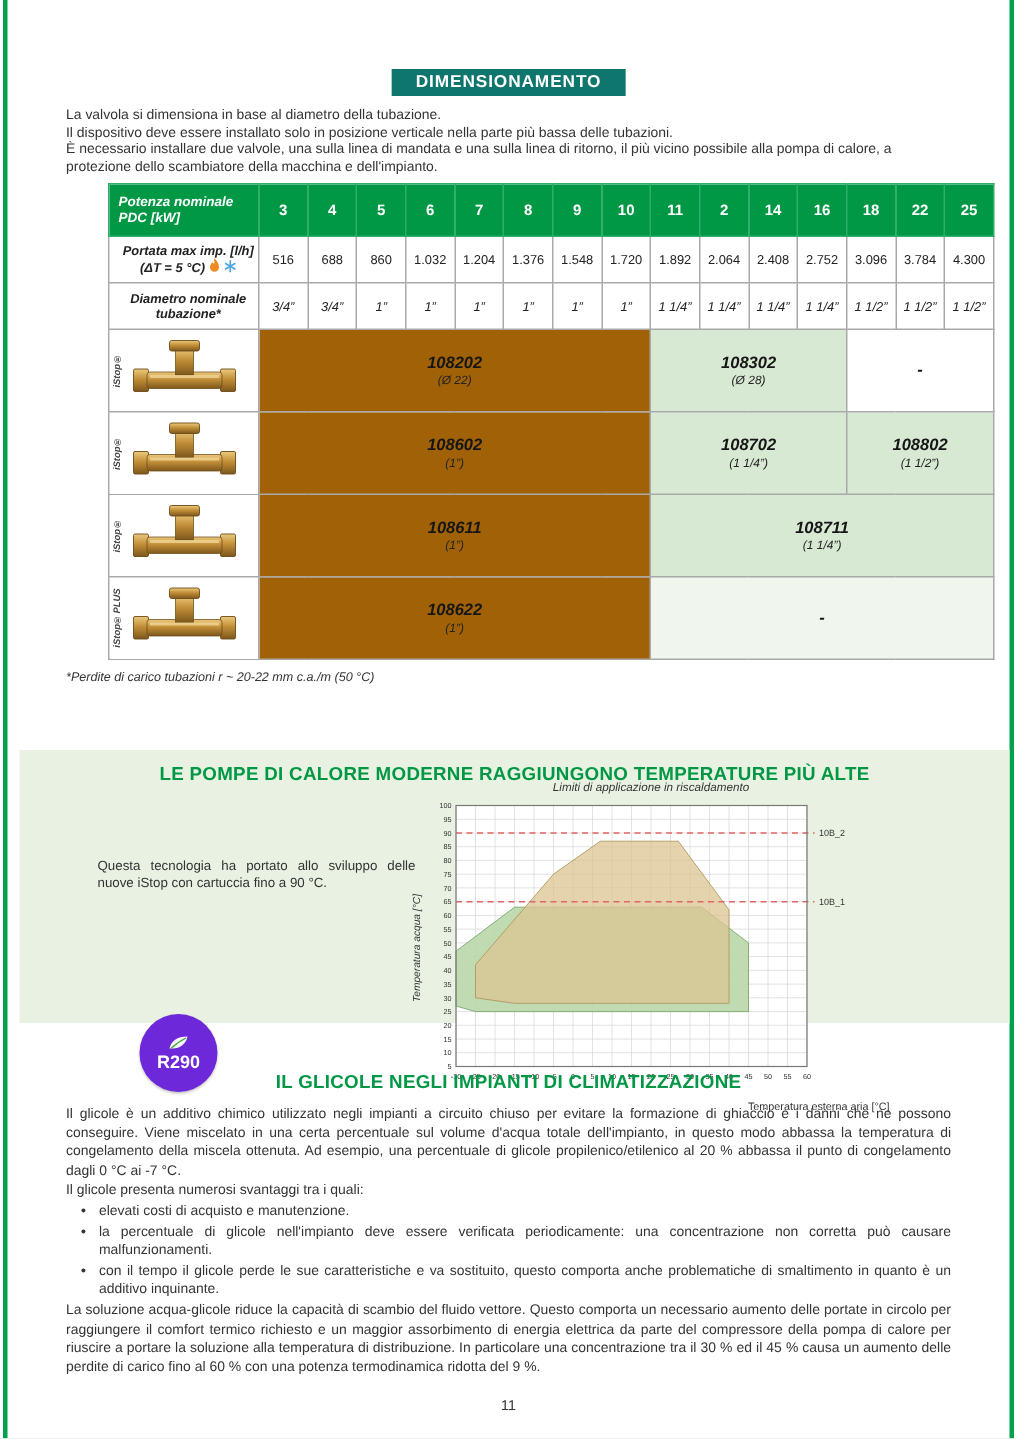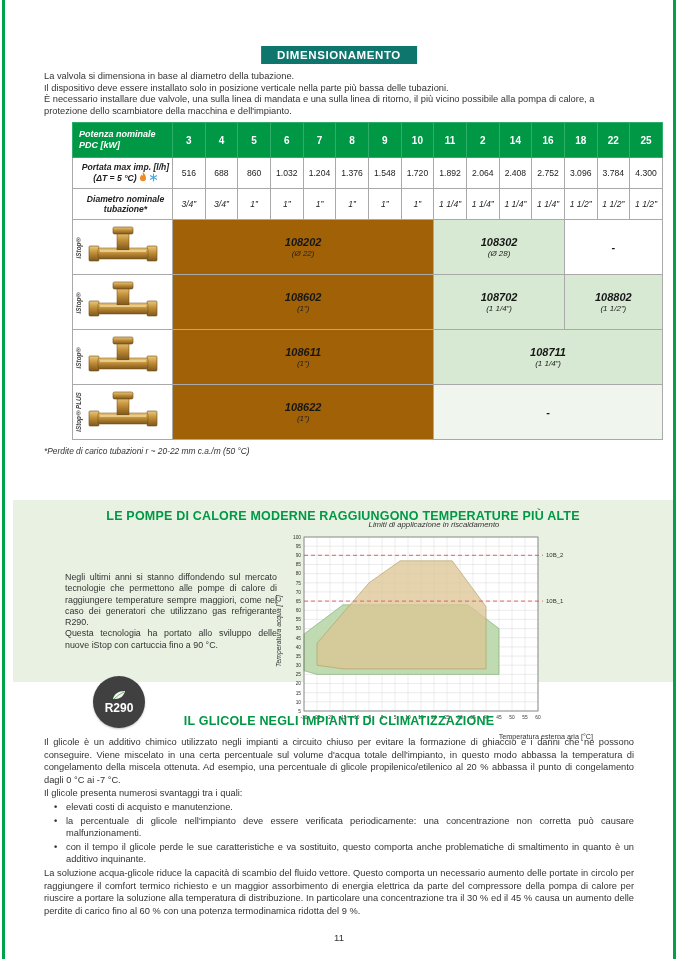--- a/index.html
+++ b/index.html
@@ -42,21 +42,21 @@
   .footnote{position:absolute;top:446px;left:44px;font-size:8.4px;font-style:italic;color:#333;}
 
   
   section.heat{position:absolute;top:460px;left:13px;right:5px;height:182px;background:#e9f2e2;margin-top:40px;}
   .sec-title{font-weight:bold;font-size:12.5px;color:#009845;text-align:center;letter-spacing:.2px;}
   section.heat .sec-title{padding-top:9px;}
   .heat-par{position:absolute;left:52px;top:72px;width:212px;font-size:8.9px;line-height:11.3px;
             text-align:justify;color:#333;}
   .heat-par p{margin:0;}
   .badge{position:absolute;left:80px;top:176px;width:52px;height:52px;border-radius:50%;
-         background:#404040;display:flex;flex-direction:column;align-items:center;justify-content:center;
+         background:#6d28d9;display:flex;flex-direction:column;align-items:center;justify-content:center;
          color:#fff;font-weight:bold;font-size:12px;box-shadow:0 1px 2px rgba(0,0,0,.25);}
   .badge svg{margin-bottom:1px;}
 
   .chart{position:absolute;left:262px;top:20px;width:318px;}
   .chart-title{font-size:7.8px;font-style:italic;text-align:center;color:#333;margin-bottom:2px;}
   .chart-body{display:flex;align-items:center;}
   .ylab{writing-mode:vertical-rl;transform:rotate(180deg);font-size:6.8px;font-style:italic;
         color:#333;height:170px;display:flex;align-items:center;justify-content:center;}
   .xlab{font-size:7.2px;text-align:right;color:#333;margin-top:1px;padding-left:10px;}
 
@@ -277,21 +277,20 @@
           </td>
         </tr>
       </tbody>
     </table>
 
   <div class="footnote">*Perdite di carico tubazioni r ~ 20-22 mm c.a./m (50 °C)</div>
 
   <section class="heat">
     <div class="sec-title">LE POMPE DI CALORE MODERNE RAGGIUNGONO TEMPERATURE PIÙ ALTE</div>
     <div class="heat-par">
-      <p>Negli ultimi anni si stanno diffondendo sul mercato tecnologie che permettono alle pompe di calore di raggiungere temperature sempre maggiori, come nel caso dei generatori che utilizzano gas refrigerante R290.</p>
       <p>Questa tecnologia ha portato allo sviluppo delle nuove iStop con cartuccia fino a 90 °C.</p>
     </div>
     <div class="badge">
       <svg width="16" height="10" viewBox="0 0 16 10">
         <path d="M2 9 C3 4 7 1 14 1 C13 6 9 9 4 9 Z" fill="#ffffff" opacity="0.95"></path>
         <path d="M3 9 C6 6 9 4 13 2" stroke="#3aa935" stroke-width="0.8" fill="none"></path>
       </svg>
       <span>R290</span>
     </div>
     <div class="chart">

